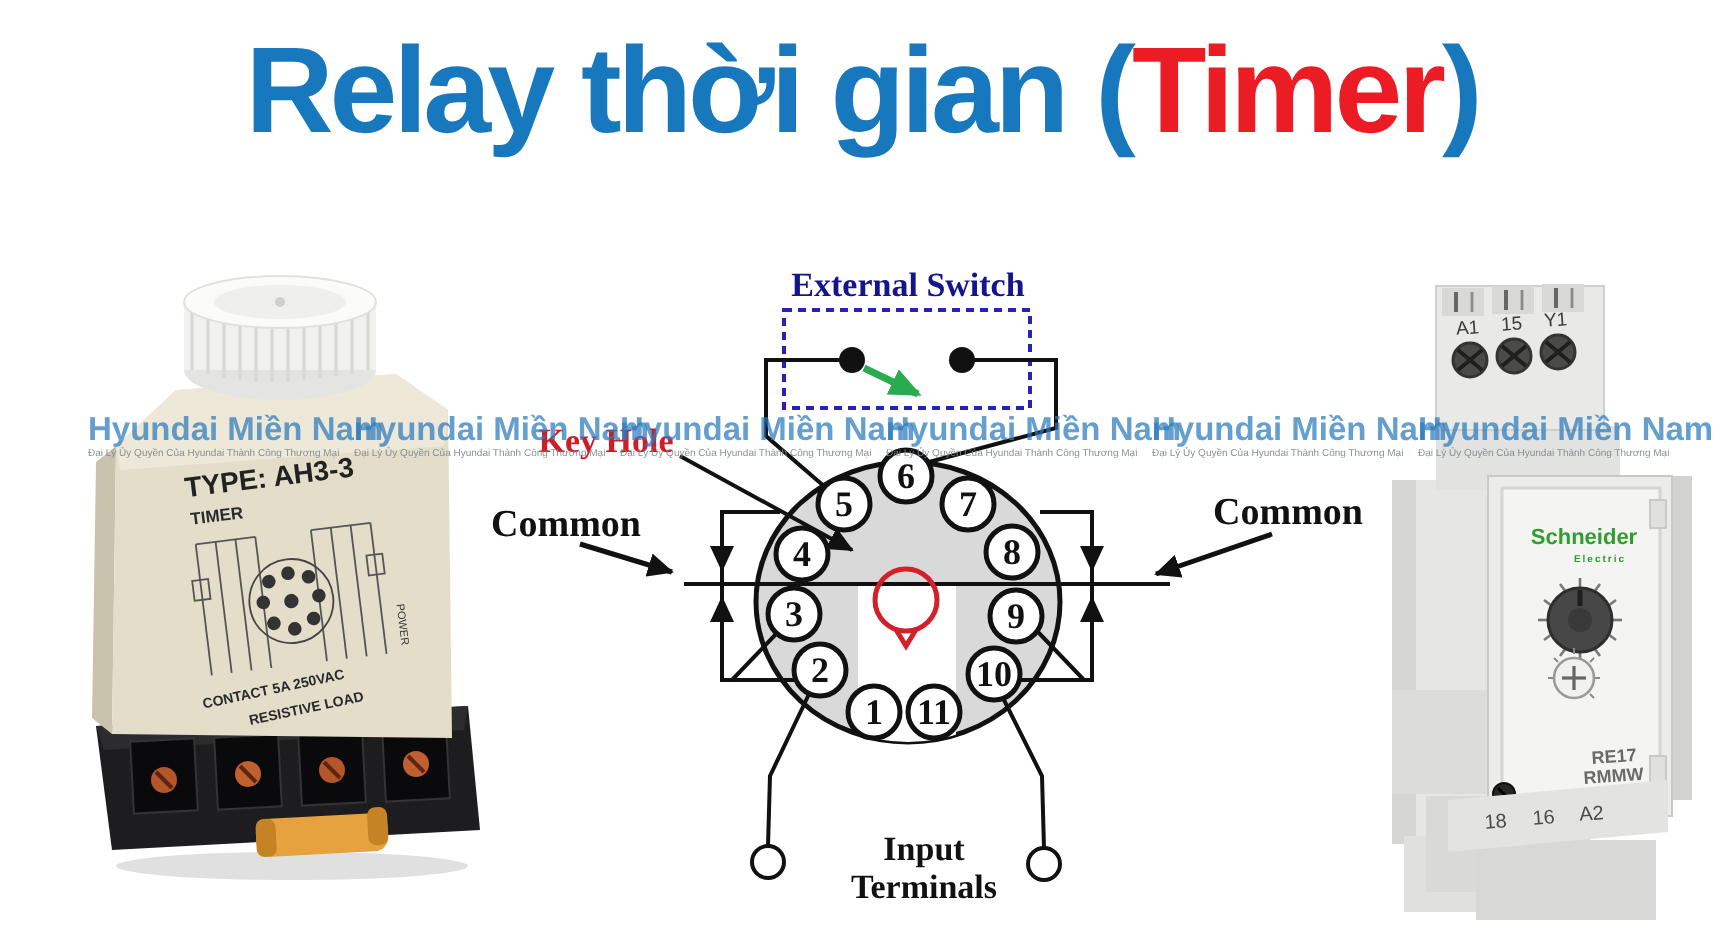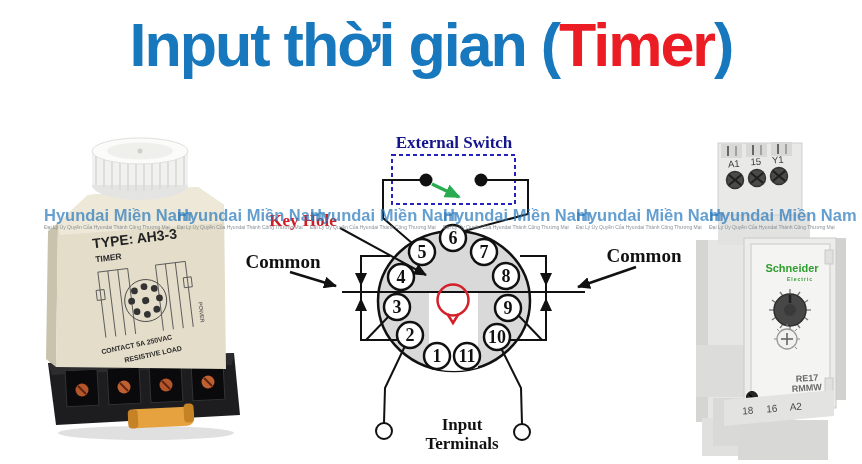--- a/index.html
+++ b/index.html
@@ -20,21 +20,21 @@
   .wm .tag{display:block;margin-top:1.5px;font-size:5px;color:rgba(125,134,142,0.9);
            white-space:nowrap;}
   .serifT{font-family:"Liberation Serif",serif;font-weight:bold;}
 </style>
 </head>
 <body>
 
 <div id="stage">
 
   <div class="title">
-    <span class="blue">Input thời gian (</span><span class="red">Timer</span><span class="blue">)</span>
+    <span class="blue">Relay thời gian (</span><span class="red">Timer</span><span class="blue">)</span>
   </div>
 
   <svg id="leftPhoto" width="212" height="322" viewBox="0 0 212 320">
 
     <ellipse cx="110" cy="306" rx="88" ry="7" fill="rgba(0,0,0,0.12)"></ellipse>
 
     <g>
       <polygon points="12,236 198,226 204,288 20,298" fill="#1d1d1f"></polygon>
       <polygon points="12,236 198,226 196,238 16,248" fill="#2c2c2f"></polygon>
       <rect x="30" y="243" width="32" height="36" fill="#0a0a0c" stroke="#333" stroke-width="1" transform="rotate(-3 46 261)"></rect>

